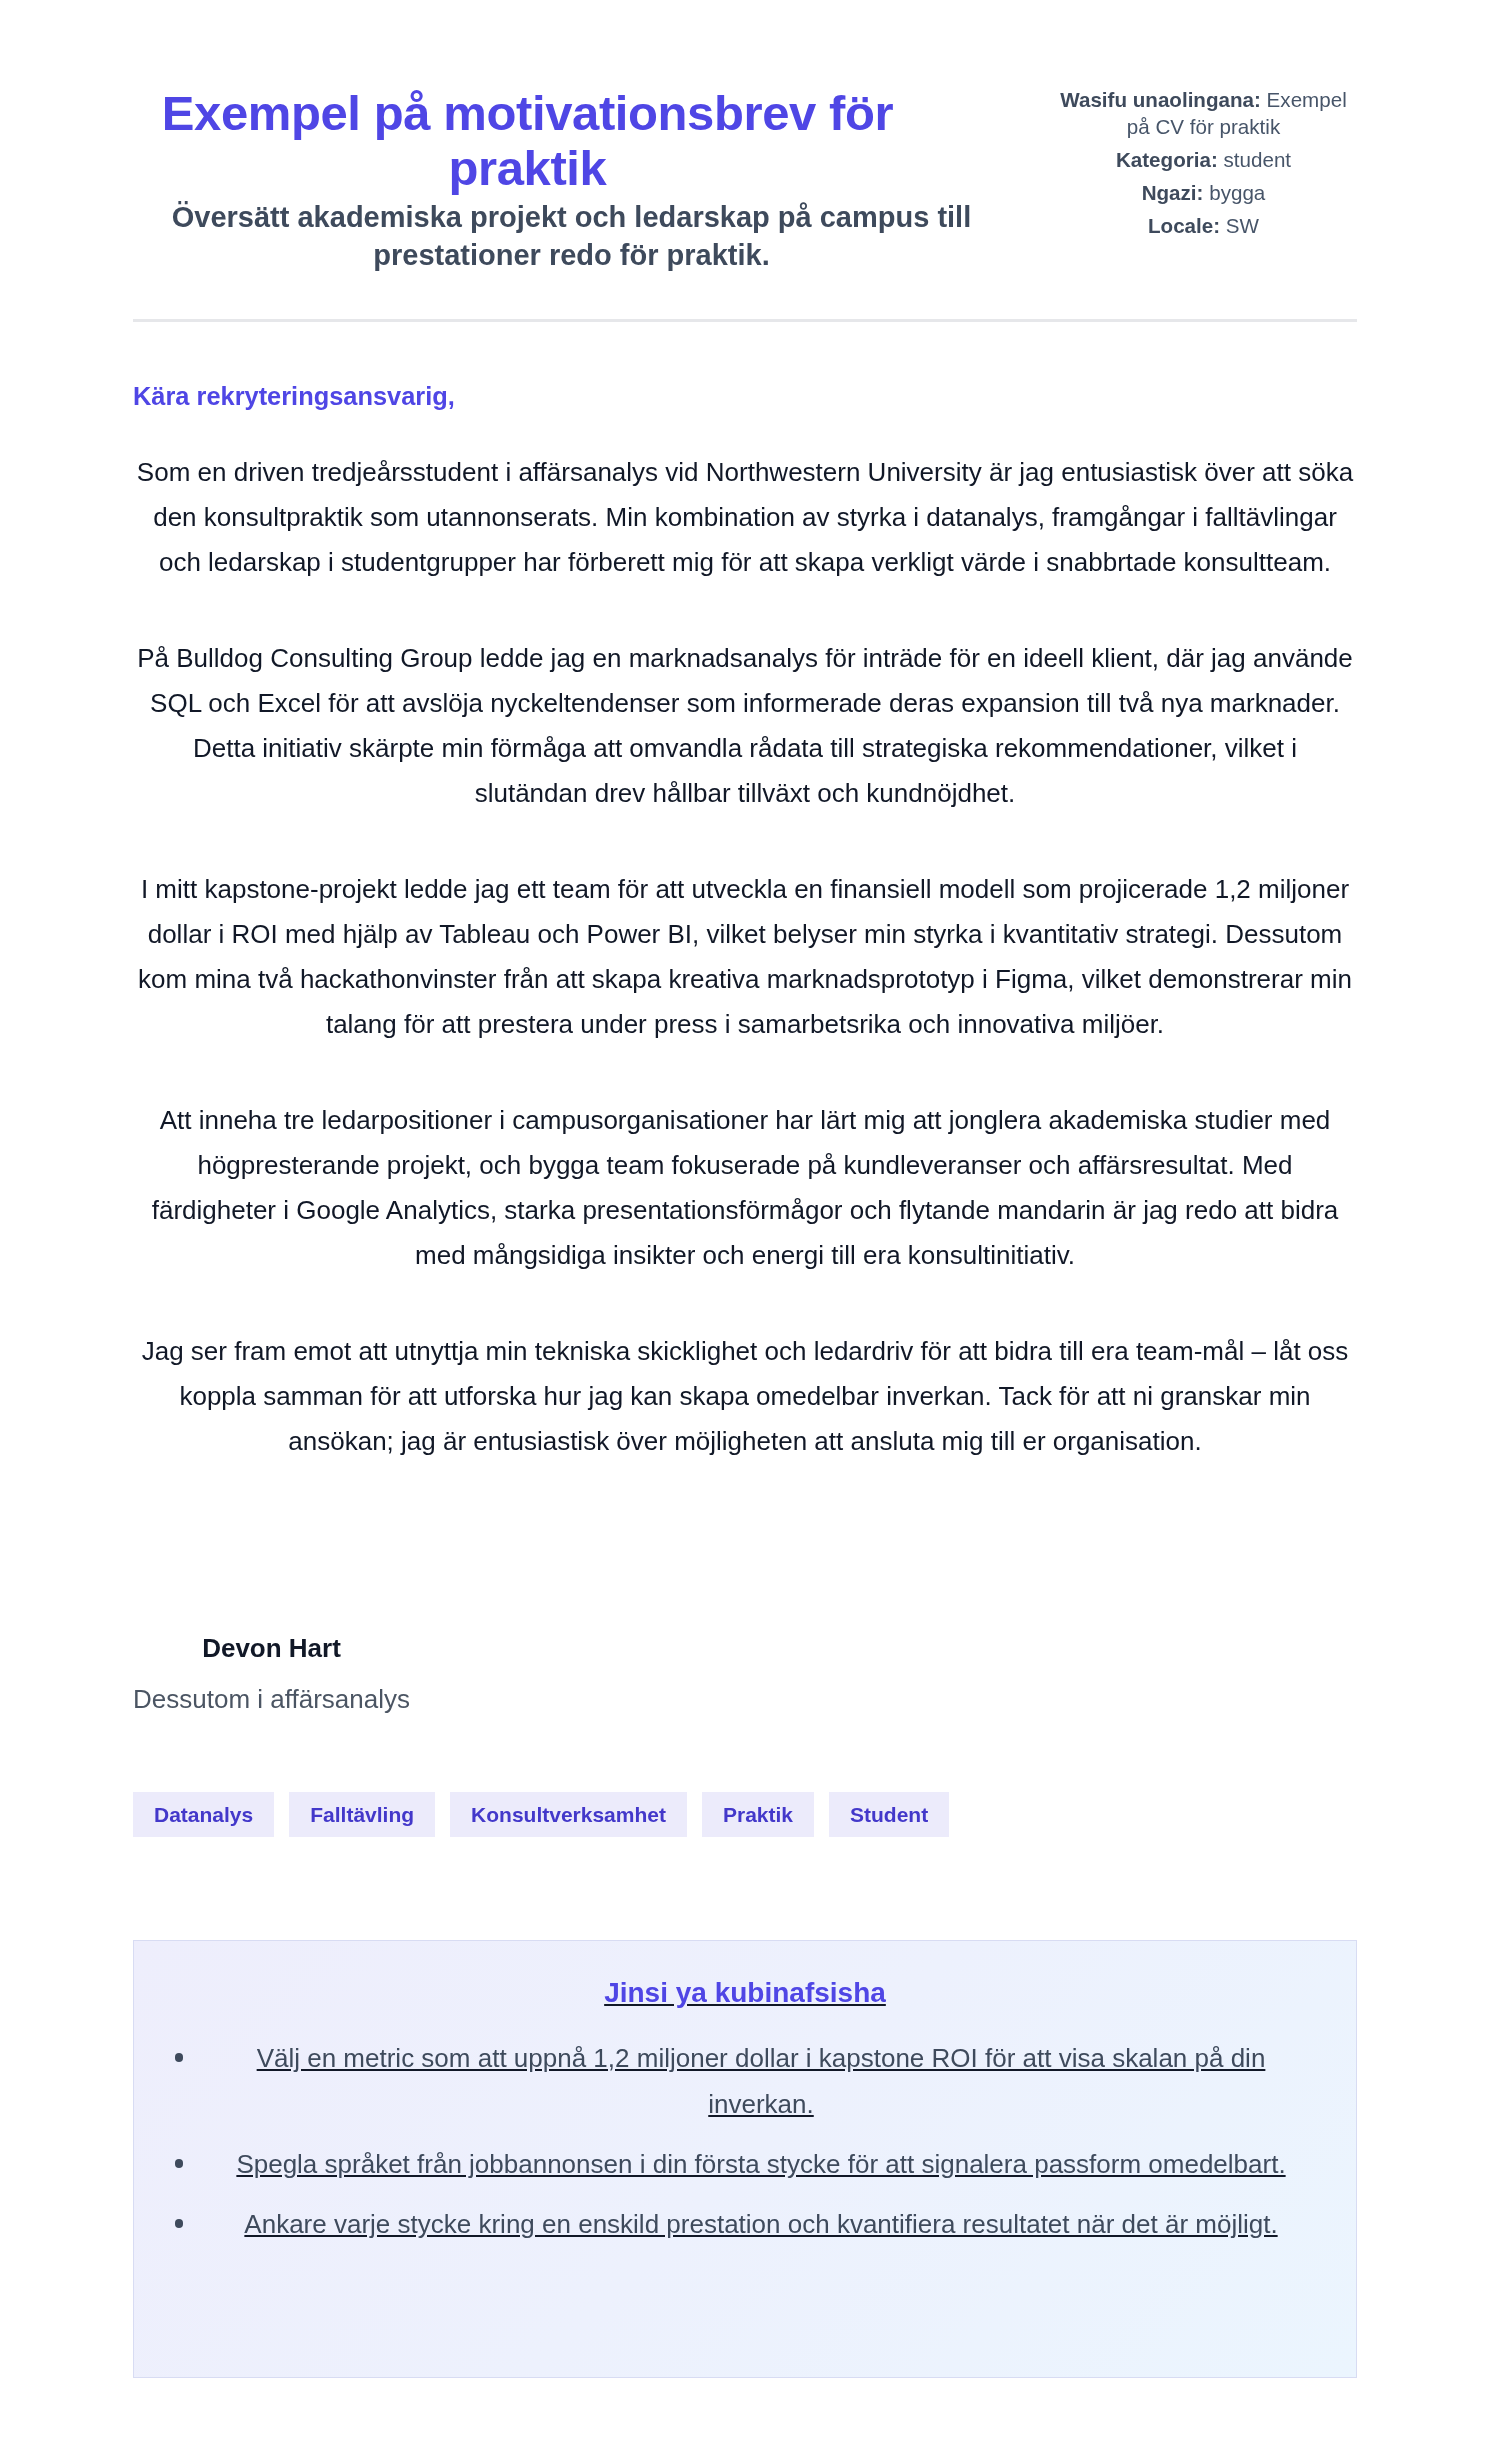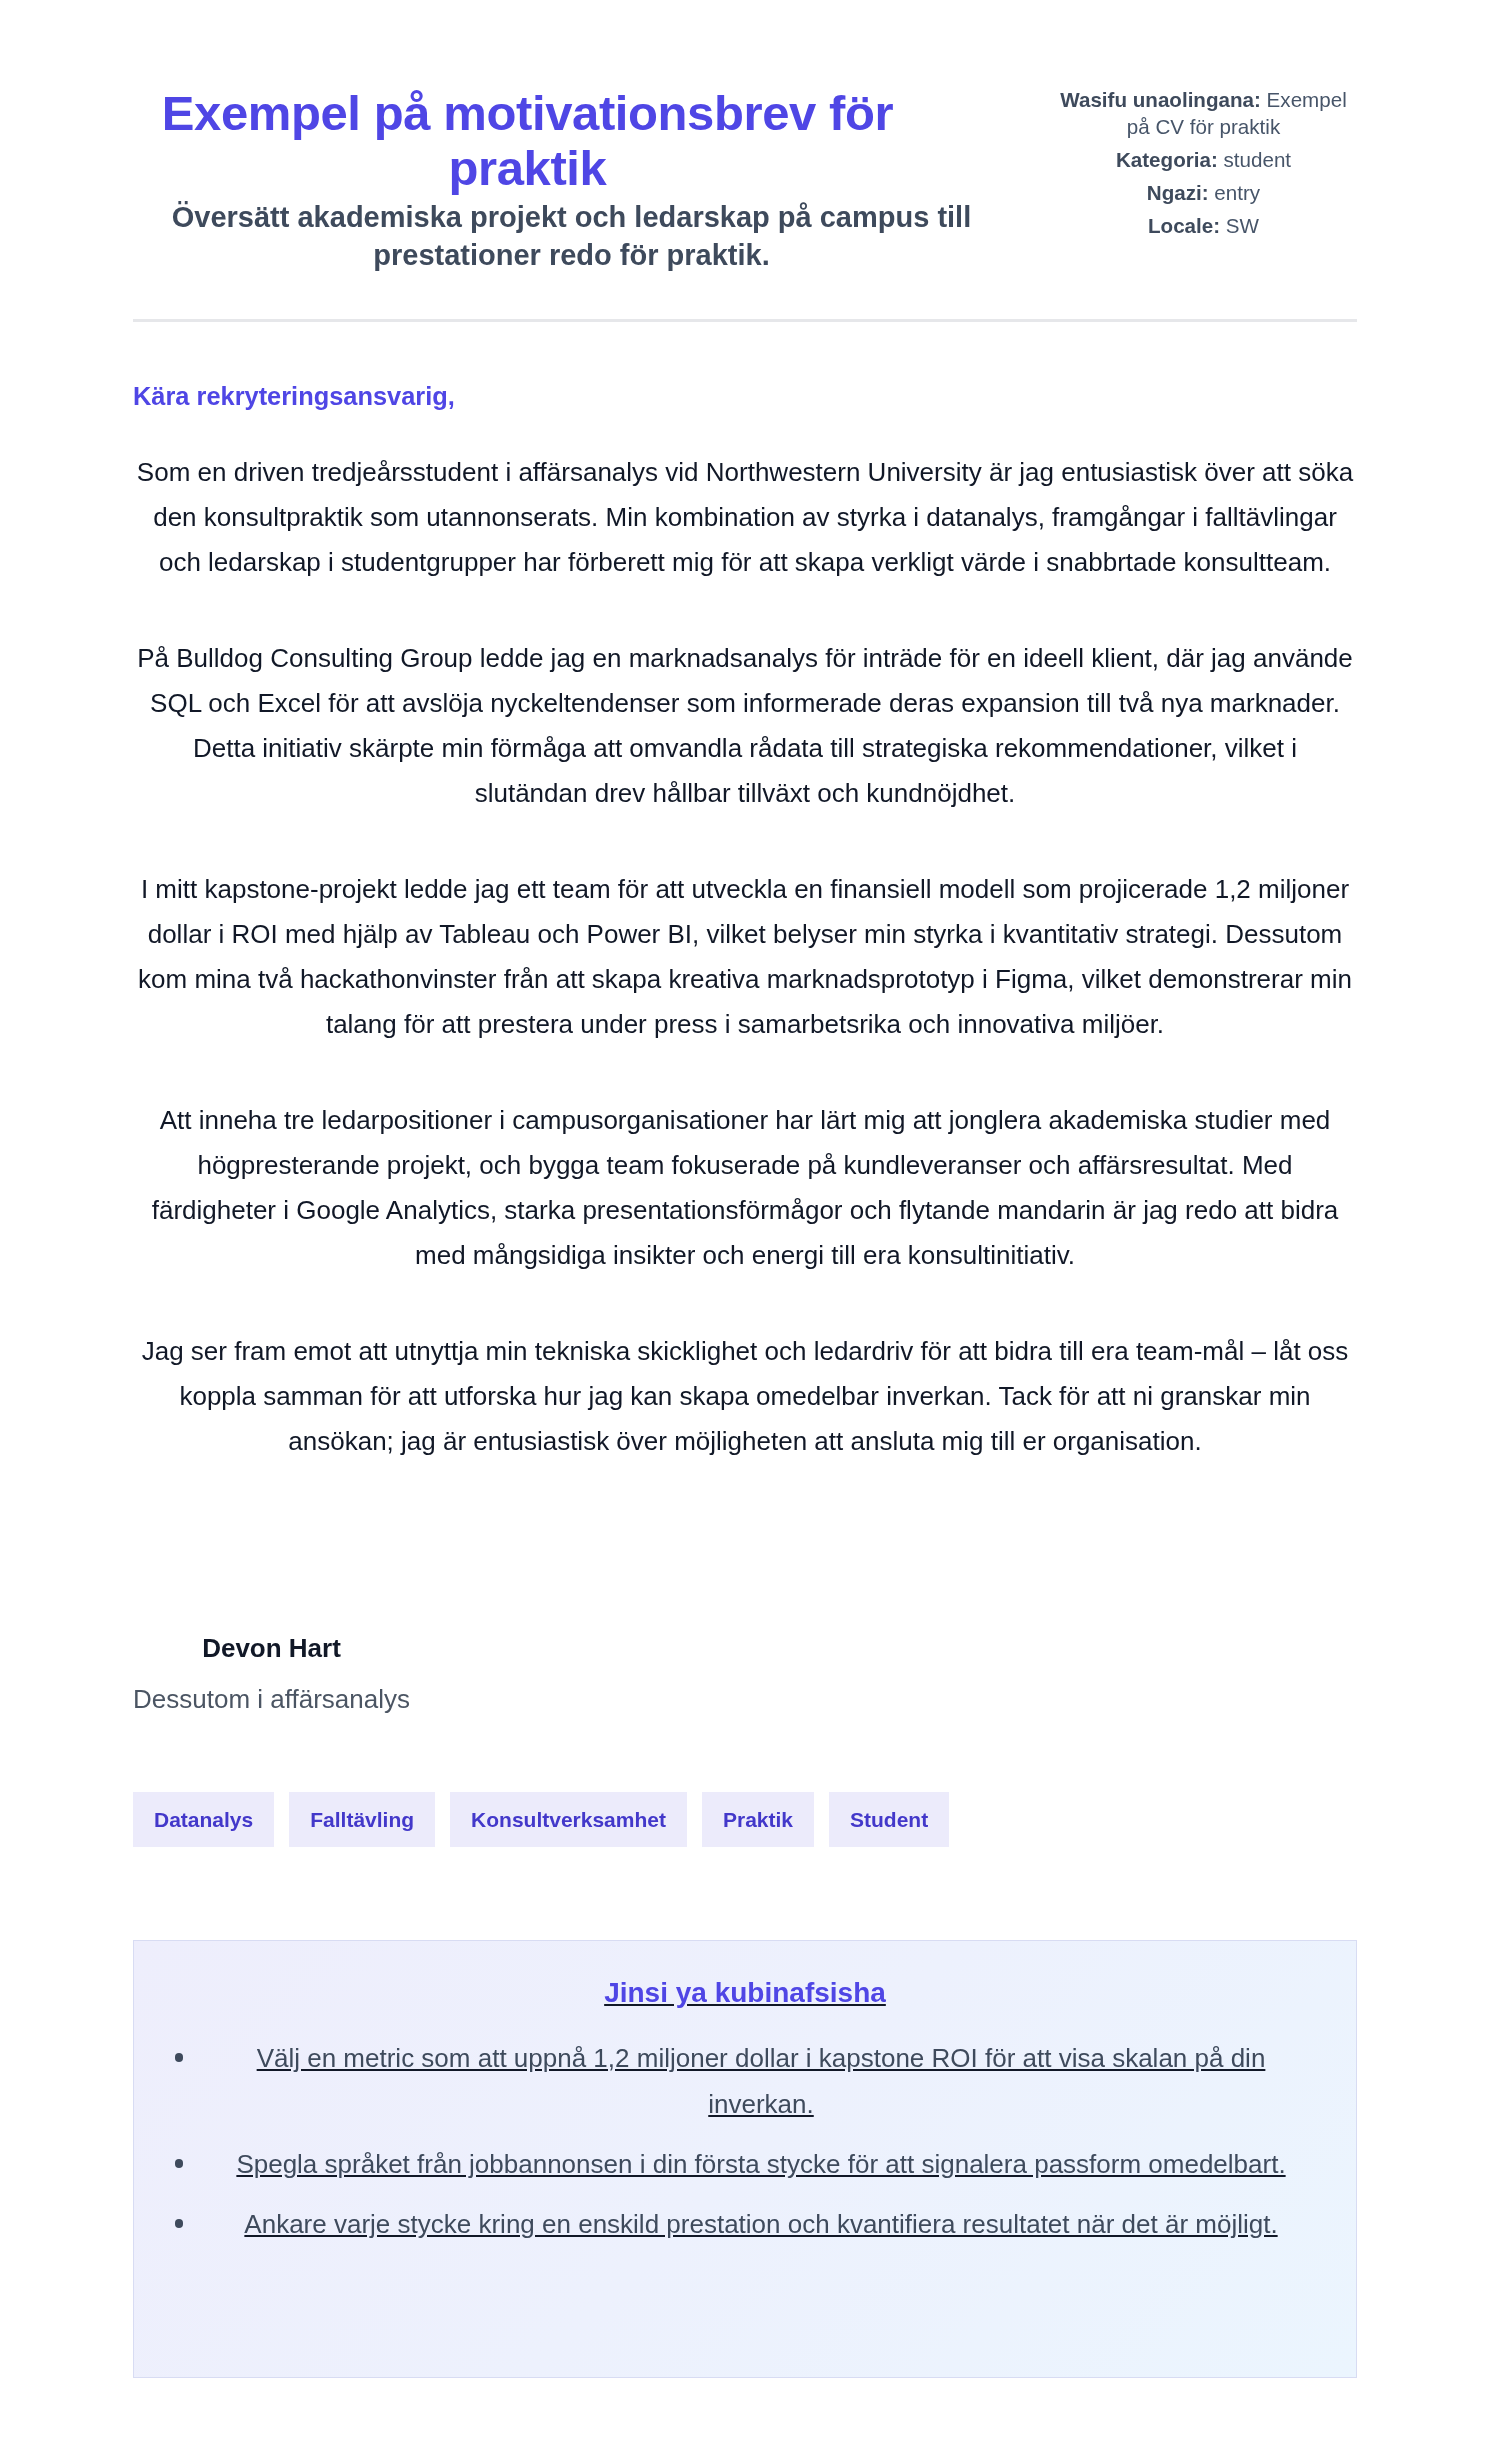--- a/index.html
+++ b/index.html
@@ -20,21 +20,21 @@
   .greeting { position: absolute; top: 379px; left: 0; font-size: 25.4px; line-height: 35px; font-weight: 700; color: #4F46E5; }
 
   .body { position: absolute; top: 450px; left: 0; width: 1224px; }
   .para { font-size: 26px; line-height: 45px; color: #111827; margin-bottom: 51px; }
 
   .signature { position: absolute; top: 1631px; left: 0; }
   .sig-name { font-size: 26px; line-height: 35px; font-weight: 700; color: #111827; }
   .sig-title { font-size: 26px; line-height: 35px; color: #4B5563; margin-top: 16px; }
 
   .tags { position: absolute; top: 1792px; left: 0; display: flex; gap: 15px; }
-  .tag { height: 55px; padding: 0 21px; background: #ECEBFB; color: #4338CA; font-size: 21px; font-weight: 600; display: flex; align-items: center; }
+  .tag { height: 45px; padding: 0 21px; background: #ECEBFB; color: #4338CA; font-size: 21px; font-weight: 600; display: flex; align-items: center; }
 
   .tips { position: absolute; top: 1940px; left: 0; width: 1224px; height: 438px; border: 1.8px solid #D8DCF3; background: linear-gradient(135deg, #EEEEFC 0%, #EDF1FD 50%, #EBF5FE 100%); padding: 32px 37px; text-decoration: underline; }
   .tips-title { font-size: 28px; line-height: 39px; font-weight: 700; color: #4F46E5; }
   .tips-list { list-style: none; margin-top: 23px; }
   .tips-item { position: relative; padding-left: 32px; font-size: 26px; line-height: 46px; color: #3E4A5C; margin-bottom: 14px; }
   .tips-item .bullet { position: absolute; left: 3.5px; top: 18.4px; width: 8.8px; height: 8.8px; border-radius: 50%; background: #3E4A5C; }
 </style>
 </head>
 <body>
 
@@ -49,21 +49,21 @@
       <div class="meta-row">
         <span class="k">Wasifu unaolingana:</span>
         <span class="v">Exempel på CV för praktik</span>
       </div>
       <div class="meta-row">
         <span class="k">Kategoria:</span>
         <span class="v">student</span>
       </div>
       <div class="meta-row">
         <span class="k">Ngazi:</span>
-        <span class="v">entry</span>
+        <span class="v">bygga</span>
       </div>
       <div class="meta-row">
         <span class="k">Locale:</span>
         <span class="v">SW</span>
       </div>
     </div>
   </header>
 
   <div class="divider"></div>
 

